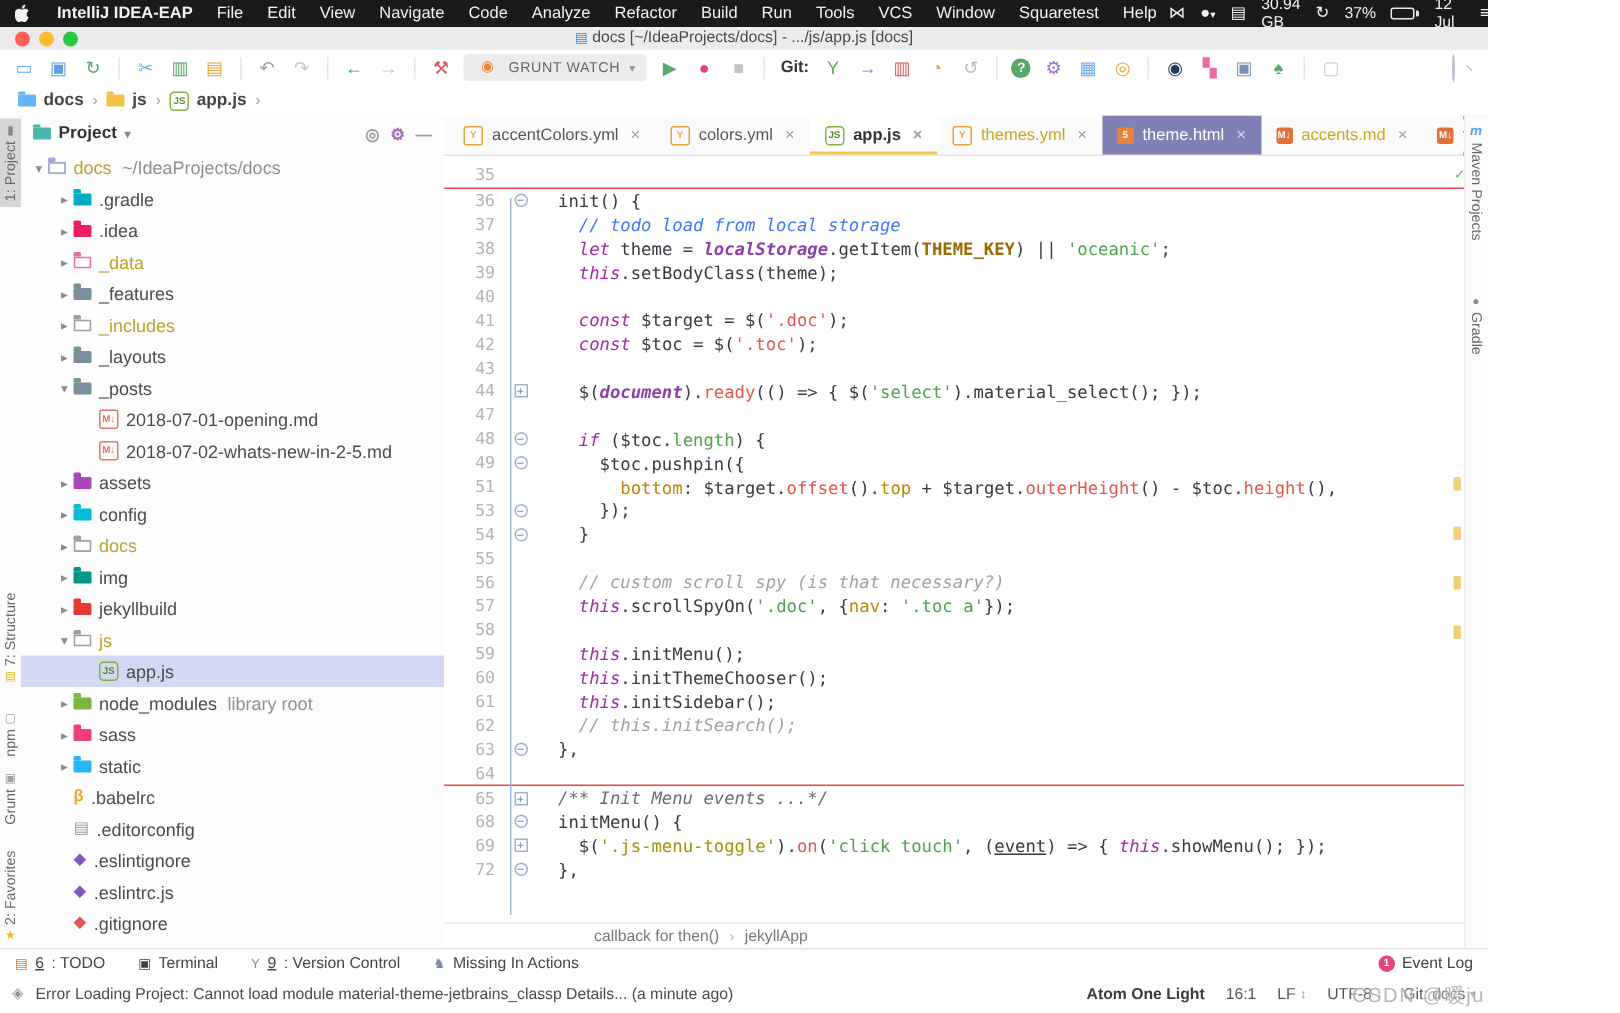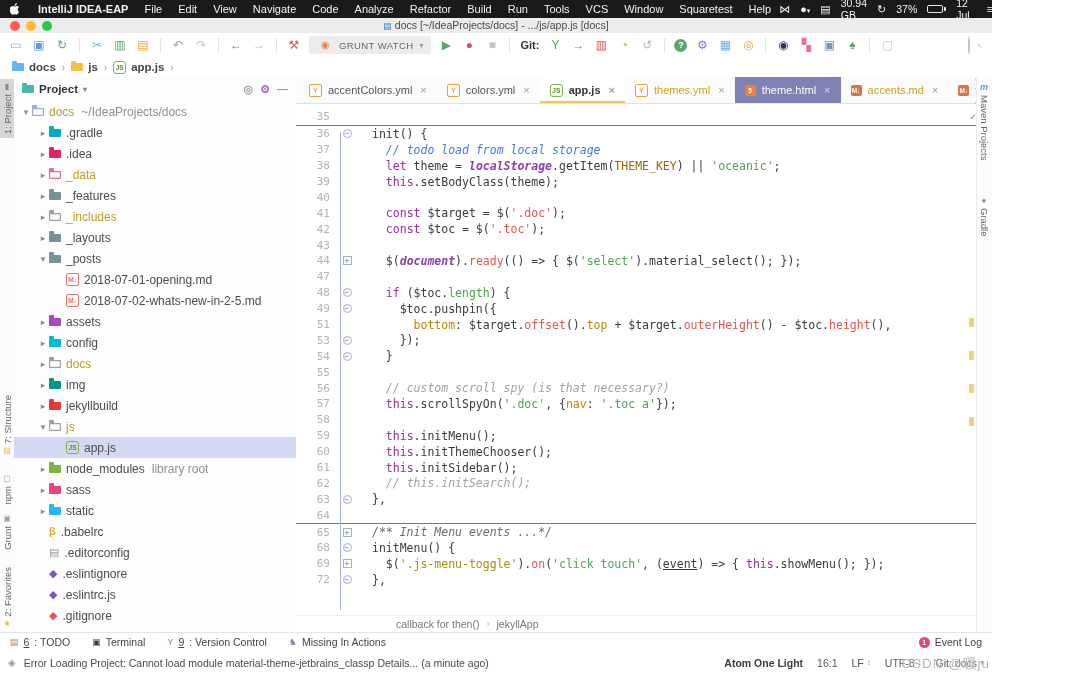--- a/index.html
+++ b/index.html
@@ -93,26 +93,26 @@
   #code{position:absolute;left:0;right:0;top:26px;bottom:16px;padding-top:6px;
         font-family:"DejaVu Sans Mono",monospace;font-size:11.5px;overflow:hidden;}
   .crow{display:flex;height:15.9px;align-items:center;}
   .crow.sep{border-top:1px solid #ef4444;}
   .lnum{width:34px;text-align:right;padding-right:6px;color:#b3b3b3;font-size:11px;flex:none;}
   .gut{width:22px;display:flex;align-items:center;justify-content:center;flex:none;}
   .fm{width:9px;height:9px;box-sizing:border-box;border:1px solid #9fb0d8;color:#7a8db8;font-size:8px;
       line-height:7px;text-align:center;background:#fff;z-index:2;}
   .fm.m{border-radius:50%;}
   .ctext{padding-left:14px;white-space:pre;color:#383a42;}
-  .tk-p{color:#383a42;} .tk-k{color:#a626a4;}
+  .tk-p{color:#383a42;} .tk-k{color:#a626a4;font-style:italic;}
   .tk-kb{color:#8b3fa8;font-weight:bold;font-style:italic;}
   .tk-s{color:#50a14f;} .tk-sr{color:#e45649;} .tk-sy{color:#a39200;}
   .tk-c{color:#a0a1a7;font-style:italic;} .tk-cd{color:#4078f2;font-style:italic;}
   .tk-dc{color:#696c77;font-style:italic;} .tk-num{color:#0184bc;} .tk-pr{color:#c18401;}
-  .tk-fn{color:#e45649;} .tk-cn{color:#986801;} .tk-g{color:#50a14f;}
+  .tk-fn{color:#e45649;} .tk-cn{color:#986801;font-weight:bold;} .tk-g{color:#50a14f;}
   .tk-u{color:#383a42;text-decoration:underline;}
   #scopeline{position:absolute;left:44px;top:29px;height:478px;width:1px;background:#9db3dd;z-index:1;}
   #marginline{position:absolute;left:682px;top:0;bottom:0;width:1px;background:#efefef;}
   #estripe{position:absolute;right:1px;top:0;bottom:0;width:10px;}
   #estripe .ok{position:absolute;top:8px;right:0;color:#4caf50;font-size:10px;font-weight:bold;}
   .etick{position:absolute;right:2px;width:5px;height:9px;background:#f2d077;border-radius:1px;}
 
   #ebc{position:absolute;left:0;right:0;bottom:0;height:16px;border-top:1px solid #eee;background:#fff;
        display:flex;align-items:center;padding-left:100px;font-size:10.5px;color:#777;gap:7px;}
   #ebc .s{color:#aaa;font-size:9px;}

